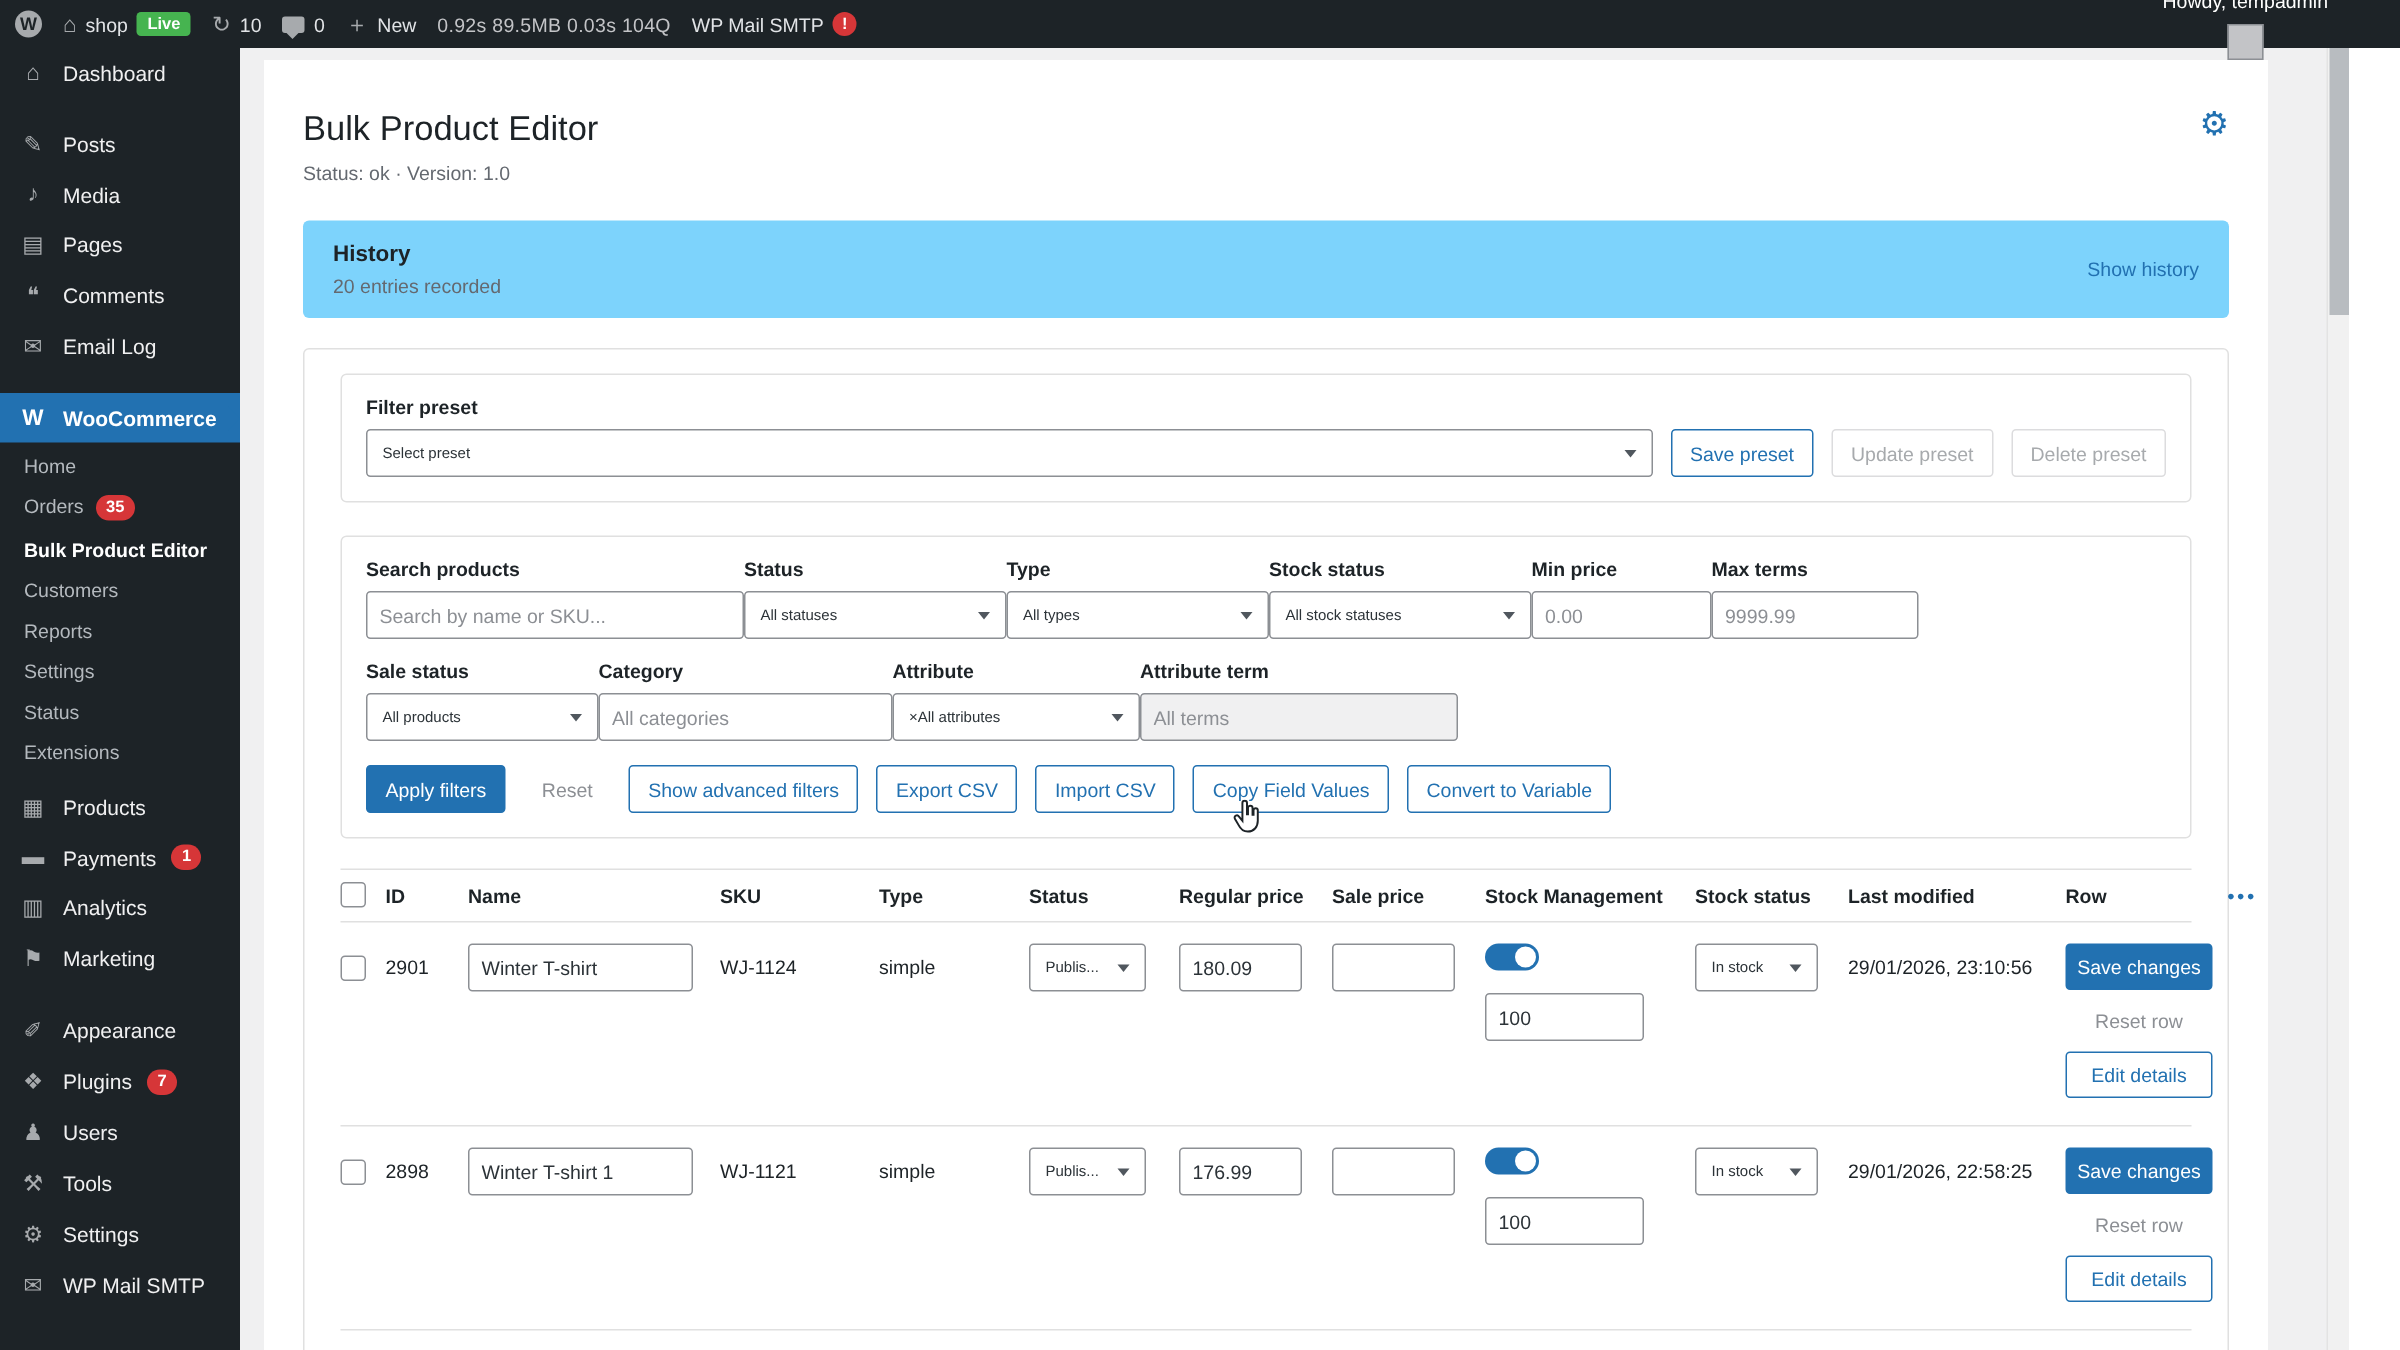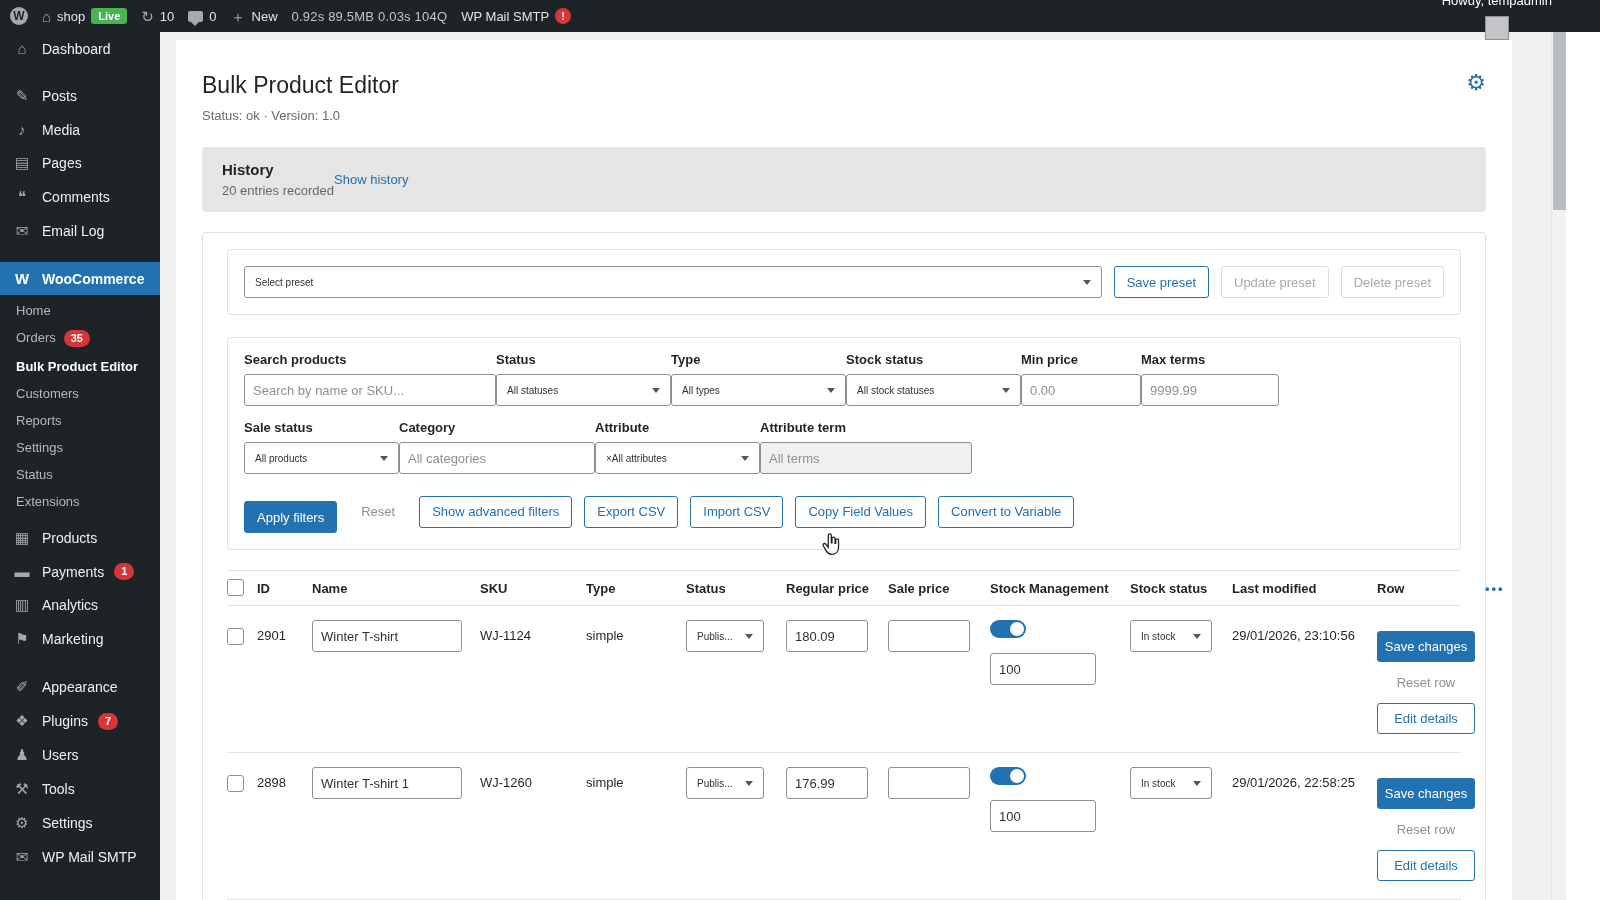--- a/index.html
+++ b/index.html
@@ -44,22 +44,22 @@
 
   
   #main { position: fixed; top: 32px; left: 160px; right: 0; bottom: 0; background: #f0f0f1; overflow: hidden; }
   #frame { position: absolute; left: 16px; top: 8px; width: 1336px; height: 1400px; background: #fff; padding: 32px 26px 24px; }
 
   .page-head { display: flex; justify-content: space-between; align-items: flex-start; }
   h1.page-title { font-size: 23px; font-weight: 400; color: #1d2327; }
   .page-sub { margin-top: 9px; color: #646970; }
   .gear-btn { color: #2271b1; font-size: 22px; line-height: 1; cursor: pointer; background: none; border: none; }
 
-  .history-card { margin-top: 24px; background: #e5e5e5; border-radius: 4px; padding: 14px 20px;
-    display: flex; align-items: center; }
+  .history-card { margin-top: 24px; background: #7dd3fc; border-radius: 4px; padding: 14px 20px;
+    display: flex; align-items: center; justify-content: space-between; }
   .history-title { font-size: 15px; font-weight: bold; }
   .history-sub { margin-top: 5px; color: #646970; }
   .link { color: #2271b1; cursor: pointer; text-decoration: none; }
 
   .panel { margin-top: 20px; border: 1px solid #e0e0e0; border-radius: 4px; padding: 16px 24px 22px; }
   .subcard { border: 1px solid #e0e0e0; border-radius: 4px; padding: 14px 16px 16px; background: #fff; }
   .field-label { font-weight: bold; font-size: 13px; margin-bottom: 7px; display: block; color: #1d2327; }
 
   .preset-row { display: flex; gap: 12px; margin-top: 2px; align-items: center; }
 
@@ -70,21 +70,21 @@
   .fselect.grow { flex: 1; }
 
   .inp { height: 32px; border: 1px solid #8c8f94; border-radius: 3px; padding: 0 8px; font-size: 13px;
     color: #2c3338; background: #fff; width: 100%; font-family: inherit; }
   .inp::placeholder { color: #8c8f94; }
   .inp.disabled { background: #f0f0f1; }
 
   .btn { display: inline-flex; align-items: center; justify-content: center; height: 32px; padding: 0 12px;
     border-radius: 3px; font-size: 13px; background: #fff; border: 1px solid #2271b1; color: #2271b1;
     cursor: pointer; white-space: nowrap; font-family: inherit; }
-  .btn.primary { background: #2271b1; color: #fff; margin-top: 11px; }
+  .btn.primary { background: #2271b1; color: #fff; }
   .btn.disabled { border-color: #dcdcde; color: #a7aaad; cursor: default; }
   .btn.linklike { border: none; color: #8c8f94; background: transparent; }
 
   .filters-row { display: flex; justify-content: flex-start; margin-bottom: 14px; }
   .f-field { display: flex; flex-direction: column; }
   .actions-row { display: flex; gap: 12px; align-items: center; margin-top: 16px; }
 
   .filters-card { margin-top: 22px; }
 
   
@@ -269,20 +269,21 @@
       <div>
         <div class="history-title">History</div>
         <div class="history-sub">20 entries recorded</div>
       </div>
       <a class="link">Show history</a>
     </div>
 
     <div class="panel">
 
       <div class="subcard">
+        <span class="field-label">Filter preset</span>
         <div class="preset-row">
           <div class="fselect grow">
             <span>Select preset</span>
           </div>
           <button class="btn">Save preset</button>
           <button class="btn disabled">Update preset</button>
           <button class="btn disabled">Delete preset</button>
         </div>
       </div>
 
@@ -399,21 +400,21 @@
             <span class="reset-row">Reset row</span>
             <button class="btn">Edit details</button>
           </div>
           <div class="cell"></div>
         </div>
 
         <div class="tbl-grid tbl-row">
           <div class="cell"><span class="checkbox"></span></div>
           <div class="cell cell-text">2898</div>
           <div class="cell"><input class="inp" style="width: 150px;" value="Winter T-shirt 1"></div>
-          <div class="cell cell-text">WJ-1260</div>
+          <div class="cell cell-text">WJ-1121</div>
           <div class="cell cell-text">simple</div>
           <div class="cell">
               <div class="fselect" style="width:78px;">
                 <span>Publis...</span>
               </div>
             </div>
           <div class="cell"><input class="inp" style="width: 82px;" value="176.99"></div>
           <div class="cell"><input class="inp" style="width: 82px;" value=""></div>
           <div class="cell">
             <span class="toggle"></span>

